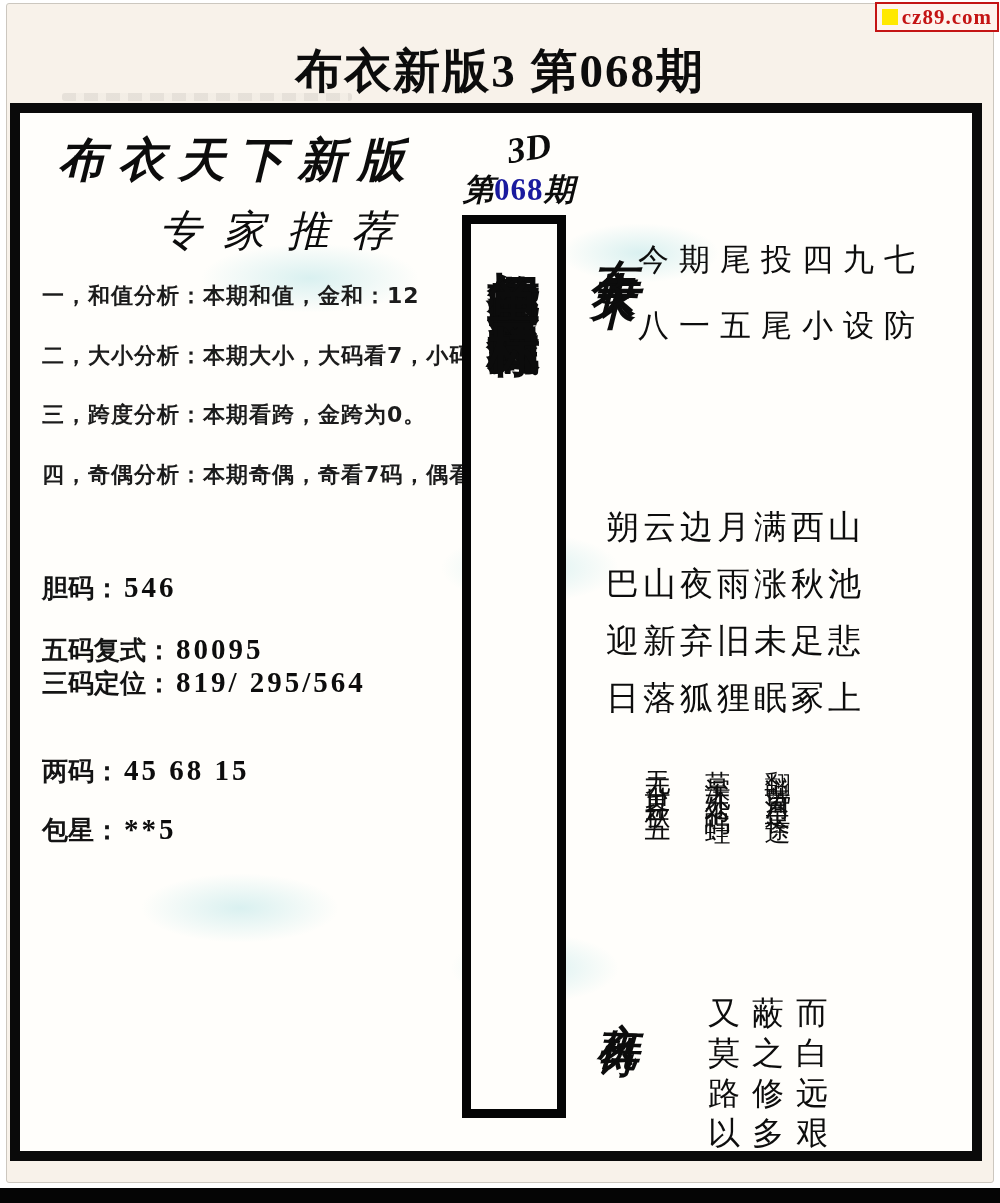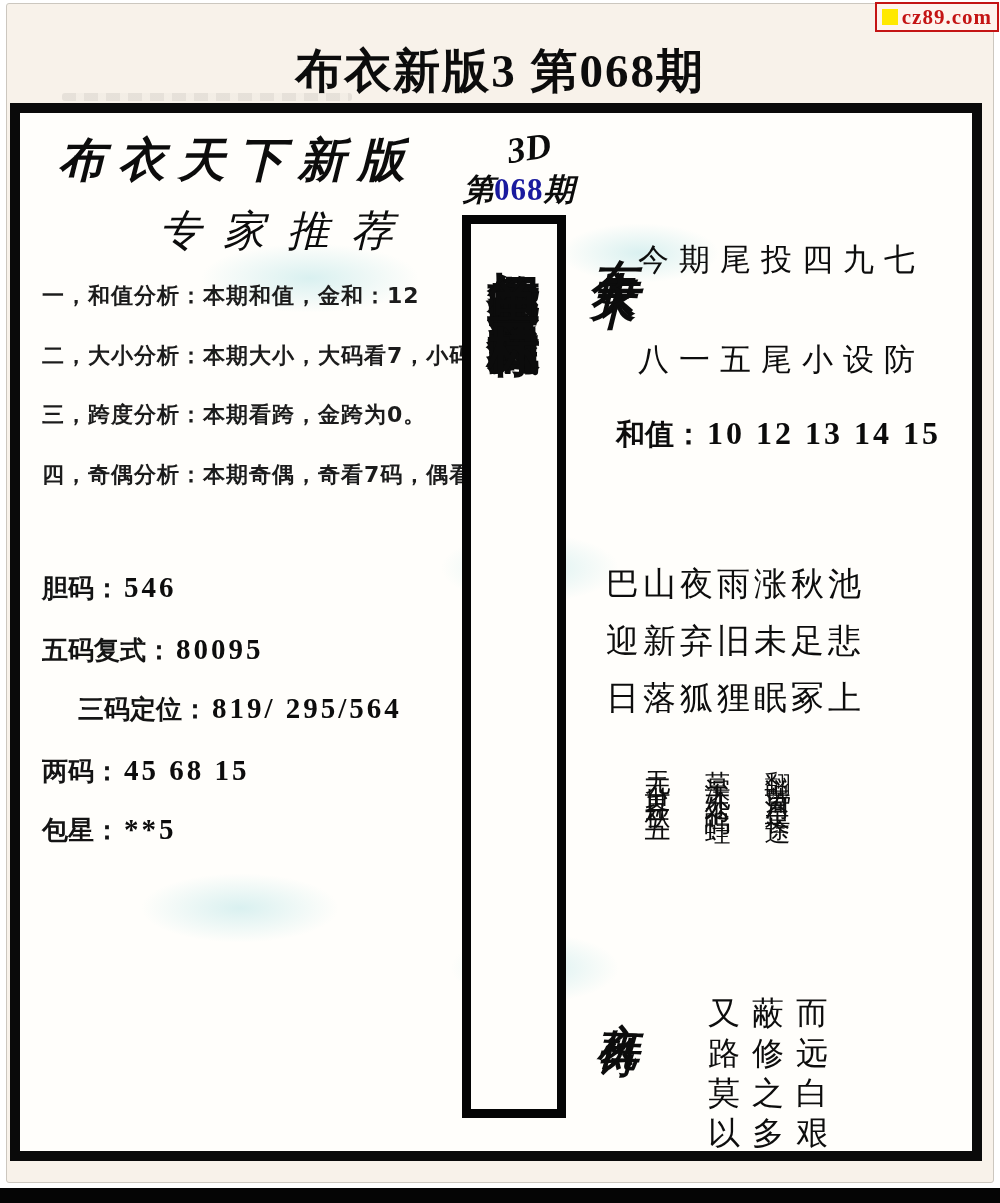--- a/index.html
+++ b/index.html
@@ -72,21 +72,21 @@
   .a0 { top:168px; } .a1 { top:228px; } .a2 { top:287px; } .a3 { top:347px; }
   .pick-line { left:22px; white-space:nowrap; }
   .pick-label {
     font-size:26px; font-weight:bold;
     font-family:"DejaVu Sans","Liberation Sans",sans-serif; color:#141414;
   }
   .pick-value {
     font-size:29px; font-weight:bold; letter-spacing:3px;
     font-family:"Liberation Serif",serif; color:#0d0d0d;
   }
-  .p0 { top:458px; } .p1 { top:520px; } .p2 { top:579px;margin-left:36px; } .p3 { top:641px; } .p4 { top:700px; }
+  .p0 { top:458px; } .p1 { top:520px; } .p2 { top:553px; } .p3 { top:641px; } .p4 { top:700px; }
   
   .game {
     left:487px; top:14px; font-size:36px; font-weight:bold; font-style:italic;
     transform:rotate(-9deg); color:#0c0c0c;
   }
   .issue { left:443px; top:56px; font-size:31px; font-weight:bold; white-space:nowrap; }
   .issue .pfx,.issue .sfx { font-style:italic; color:#0c0c0c; }
   .issue .num { color:#1a1a9e; letter-spacing:1px; }
   .vbox {
     left:442px; top:102px; width:104px; height:903px;
@@ -102,21 +102,21 @@
   
   .brand {
     left:562px; top:110px; height:450px;
     writing-mode:vertical-rl; text-orientation:upright;
     font-size:46px; font-weight:bold; font-style:italic;
     letter-spacing:10px; color:#0c0c0c;
   }
   .tip-line {
     left:618px; font-size:31px; letter-spacing:10px; white-space:nowrap; color:#0d0d0d;
   }
-  .t0 { top:126px; } .t1 { top:192px;margin-top:34px; } .t2 { top:258px; }
+  .t0 { top:126px; } .t1 { top:192px; } .t2 { top:258px; }
   .hezhi { left:596px; top:302px; white-space:nowrap; }
   .hezhi-label {
     font-size:29px; font-weight:bold;
     font-family:"DejaVu Sans","Liberation Sans",sans-serif; color:#0d0d0d;
   }
   .hezhi-value {
     font-size:32px; font-weight:bold; letter-spacing:3px;
     font-family:"Liberation Serif",serif; color:#0b0b0b;
   }
   .poem-line {
@@ -201,38 +201,35 @@
     <div class="vslogan">
       <span class="part1">把复杂的变简单</span><span class="part2">中大奖是我们的目标</span>
     </div>
   </div>
 
   <div class="brand">布衣天下3</div>
 
   <div class="tip-line t0">今期尾投四九七</div>
   <div class="tip-line t1">八一五尾小设防</div>
 
-  <div class="hezhi">
-    <span class="hezhi-label">和值：</span>
-    <span class="hezhi-value">10 12 13 14 15</span>
-  </div>
-
+
+  <div class="poem-line m0">朔云边月满西山</div>
   <div class="poem-line m2">迎新弃旧未足悲</div>
   <div class="poem-line m1">巴山夜雨涨秋池</div>
   <div class="poem-line m3">日落狐狸眠冢上</div>
 
   <div class="vcols">
     <div class="vcol">无云世界秋三五</div>
     <div class="vcol">草深无处不鸣蛙</div>
     <div class="vcol">翻说黄河是畏途</div>
   </div>
 
   <div class="xuanji-label">玄机诗</div>
   <div class="xuanji-block">
     <div class="xuanji-row">又蔽而</div>
+    <div class="xuanji-row">莫之白</div>
     <div class="xuanji-row">路修远</div>
-    <div class="xuanji-row">莫之白</div>
     <div class="xuanji-row">以多艰</div>
   </div>
 
 </div>
 
 <div class="bottom-bar"></div>
 
 </body></html>

